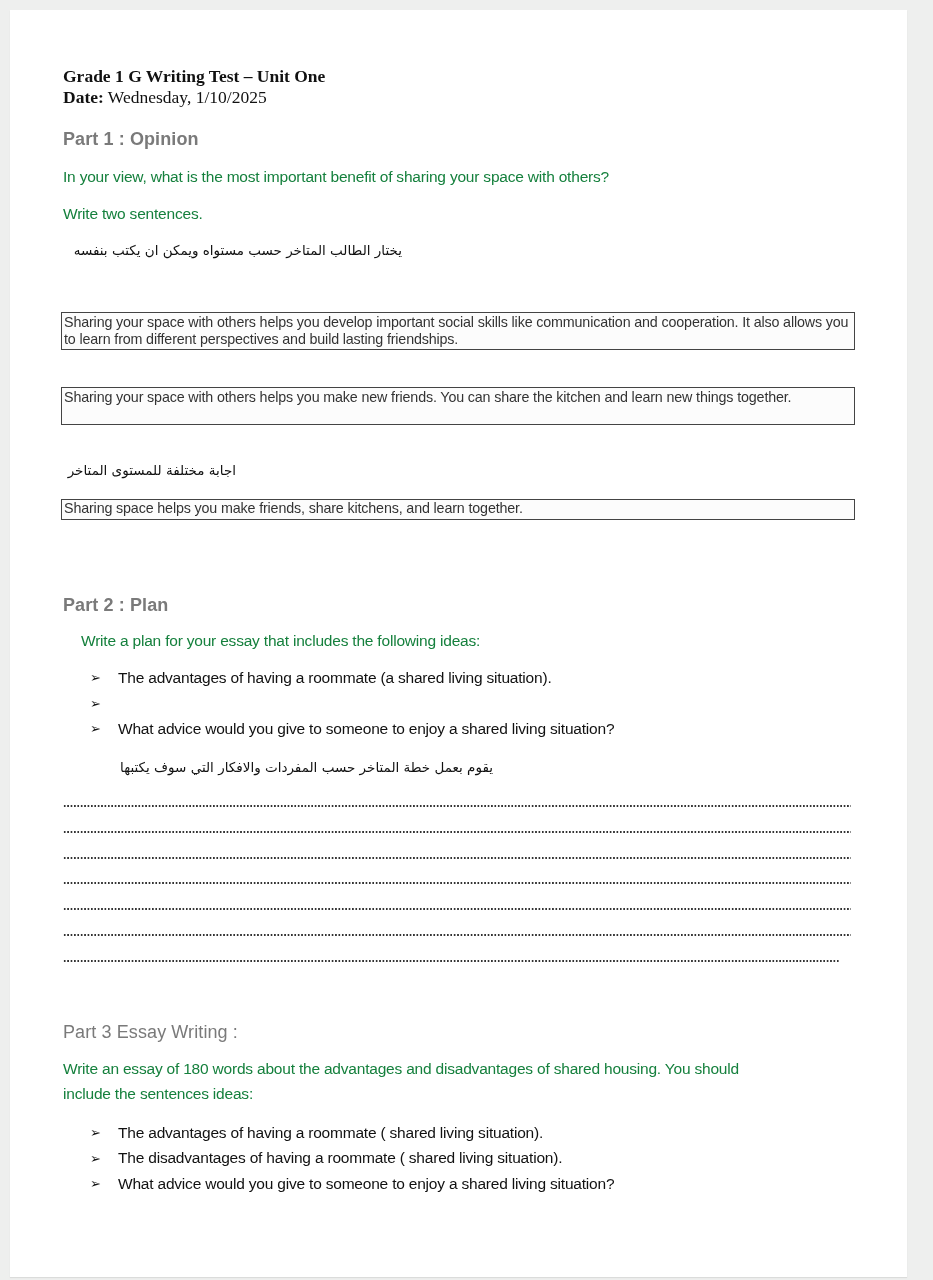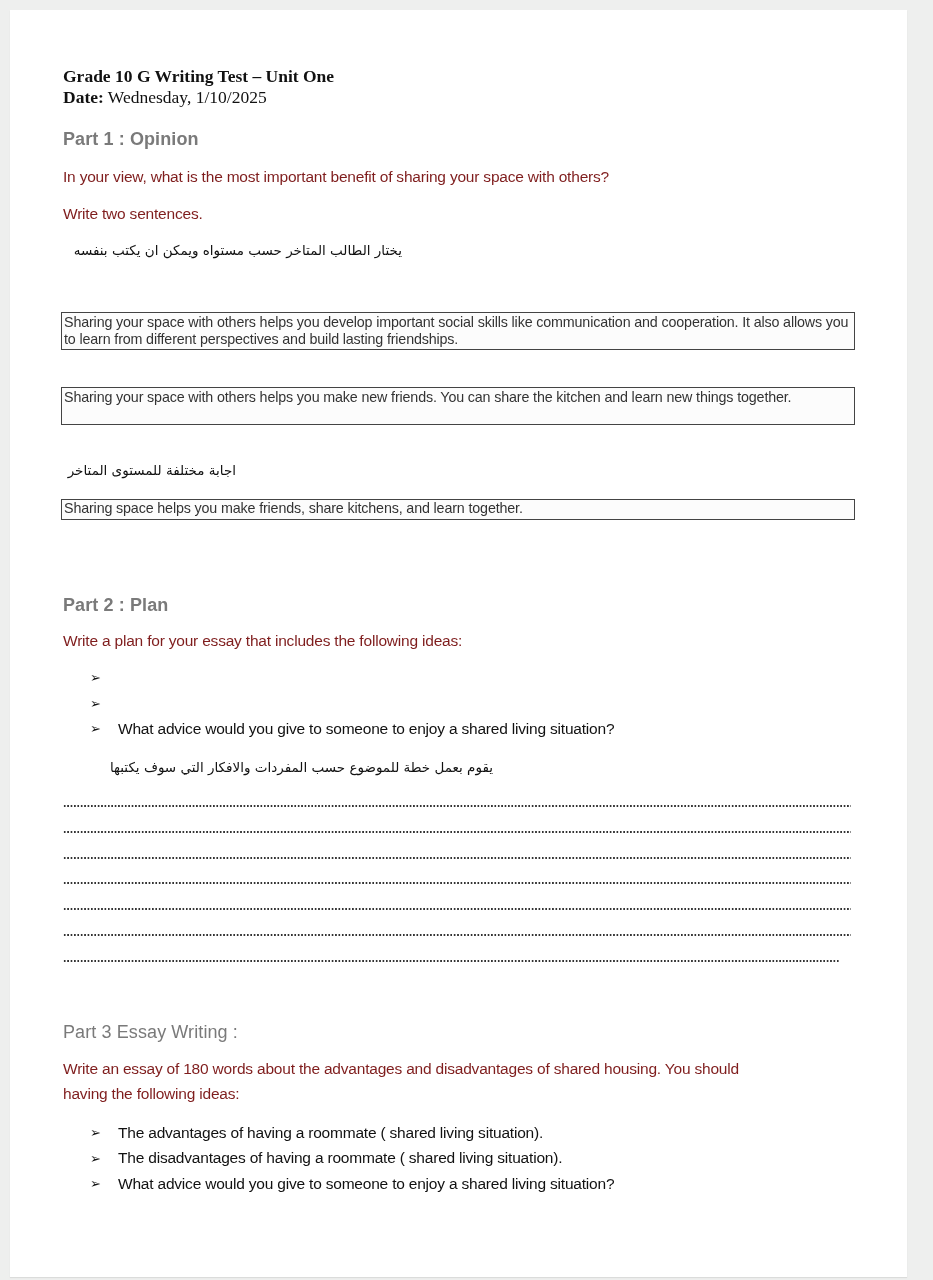--- a/index.html
+++ b/index.html
@@ -6,75 +6,76 @@
   html, body { width: 933px; height: 1280px; overflow: hidden; }
   body { background: #eeefee; position: relative; font-family: "Liberation Sans", sans-serif; color: #111; }
   .sheet { position: absolute; left: 10px; top: 10px; width: 897px; height: 1267px; background: #fff; box-shadow: 0 1px 1px rgba(0,0,0,0.08); }
   .abs { position: absolute; white-space: nowrap; }
   .serif { font-family: "Liberation Serif", serif; }
   .title { left: 53px; top: 56px; font-size: 17.5px; font-weight: bold; color: #111; }
   .date { left: 53px; top: 77px; font-size: 17.5px; color: #111; }
   .date b { font-weight: bold; }
   .part { font-family: "Liberation Sans", sans-serif; font-size: 18px; color: #7a7a7a; font-weight: bold; letter-spacing: 0.1px; }
   .part.light { font-weight: normal; }
-  .body { font-family: "Liberation Sans", sans-serif; font-size: 15.5px; color: #7f1d1d; letter-spacing: -0.2px; }
+  .body { font-family: "Liberation Sans", sans-serif; font-size: 15.5px; color: #15803d; letter-spacing: -0.2px; }
   .arabic { direction: rtl; font-family: "DejaVu Sans", sans-serif; font-size: 13.5px; color: #111; }
   .answer-box { position: absolute; left: 51px; width: 794px; border: 1.2px solid #444; background: #fcfcfc; font-family: "Liberation Sans", sans-serif; font-size: 14.3px; color: #333; line-height: 17px; padding: 1px 2px 0 2px; letter-spacing: -0.15px; }
   .bullets { position: absolute; left: 80px; list-style: none; }
   .bullets li { font-size: 15.5px; color: #111; height: 25.5px; display: flex; align-items: center; letter-spacing: -0.2px; }
   .bullets .arrow { width: 28px; font-size: 13px; display: inline-block; color: #111; }
   .dots { position: absolute; left: 53px; height: 2px; background-image: radial-gradient(circle, #333 0.8px, transparent 1.1px); background-size: 3.4px 2px; background-repeat: repeat-x; }
   .watermark { position: absolute; left: -10px; top: 1010px; width: 260px; height: 260px; opacity: 0.13; pointer-events: none; }
 </style>
 </head>
 <body>
 
 <div class="sheet">
 
-  <div class="abs serif title">Grade 10 G Writing Test – Unit One</div>
+  <div class="abs serif title">Grade 1 G Writing Test – Unit One</div>
   <div class="abs serif date"><b>Date:</b><span> Wednesday, 1/10/2025</span></div>
 
   <div class="abs part" style="left:53px; top:119px;">Part 1 : Opinion</div>
   <div class="abs body" style="left:53px; top:158px;">In your view, what is the most important benefit of sharing your space with others?</div>
   <div class="abs body" style="left:53px; top:195px;">Write two sentences.</div>
   <div class="abs arabic" style="right:505px; top:232px;">يختار الطالب المتاخر حسب مستواه ويمكن ان يكتب بنفسه</div>
 
   <div class="answer-box" style="top:377px; height:38px;">Sharing your space with others helps you make new friends. You can share the kitchen and learn new things together.</div>
   <div class="answer-box" style="top:302px; height:38px;">Sharing your space with others helps you develop important social skills like communication and cooperation. It also allows you to learn from different perspectives and build lasting friendships.</div>
 
   <div class="abs arabic" style="right:671px; top:452px;">اجابة مختلفة للمستوى المتاخر</div>
   <div class="answer-box" style="top:489px; height:21px; line-height:15px;">Sharing space helps you make friends, share kitchens, and learn together.</div>
 
   <div class="abs part" style="left:53px; top:585px;">Part 2 : Plan</div>
-  <div class="abs body" style="left:53px; top:622px;">Write a plan for your essay that includes the following ideas:</div>
+  <div class="abs body" style="left:71px; top:622px;">Write a plan for your essay that includes the following ideas:</div>
   <ul class="bullets" style="top:655px;">
     <li>
         <span class="arrow">➢</span>
+        <span>The advantages of having a roommate (a shared living situation).</span>
       </li>
     <li>
         <span class="arrow">➢</span>
       </li>
     <li>
         <span class="arrow">➢</span>
         <span>What advice would you give  to someone to enjoy a shared living situation?</span>
       </li>
   </ul>
-  <div class="abs arabic" style="right:414px; top:749px;">يقوم بعمل خطة للموضوع حسب المفردات والافكار التي سوف يكتبها</div>
+  <div class="abs arabic" style="right:414px; top:749px;">يقوم بعمل خطة المتاخر حسب المفردات والافكار التي سوف يكتبها</div>
 
   <div class="dots" style="top:795px; width:788px;"></div>
   <div class="dots" style="top:821px; width:788px;"></div>
   <div class="dots" style="top:847px; width:788px;"></div>
   <div class="dots" style="top:872px; width:788px;"></div>
   <div class="dots" style="top:898px; width:788px;"></div>
   <div class="dots" style="top:924px; width:788px;"></div>
   <div class="dots" style="top:950px; width:776px;"></div>
 
   <div class="abs part light" style="left:53px; top:1012px;">Part 3 Essay Writing :</div>
   <div class="abs body" style="left:53px; top:1050px;">Write an essay of 180 words about the advantages and disadvantages of shared housing. You should</div>
-  <div class="abs body" style="left:53px; top:1075px;">having the following ideas:</div>
+  <div class="abs body" style="left:53px; top:1075px;">include the sentences ideas:</div>
   <ul class="bullets" style="top:1110px;">
     <li>
         <span class="arrow">➢</span>
         <span>The advantages of having a roommate ( shared living situation).</span>
       </li>
     <li>
         <span class="arrow">➢</span>
         <span>The disadvantages of having a roommate ( shared living situation).</span>
       </li>
     <li>

